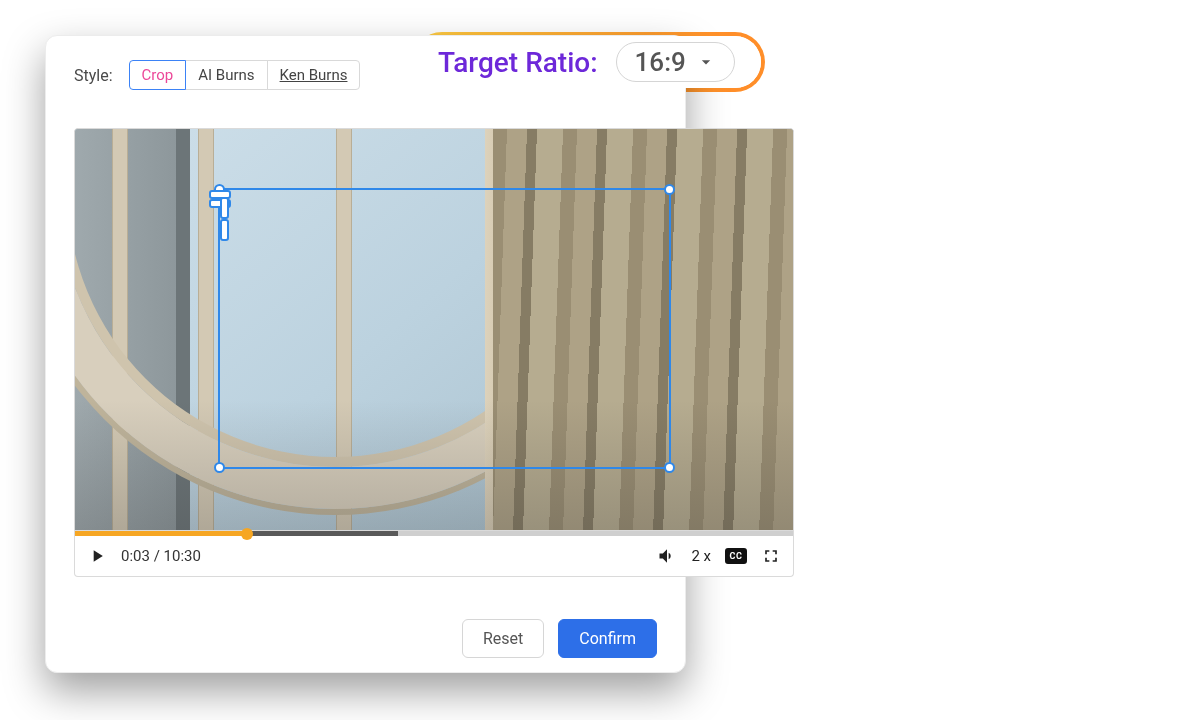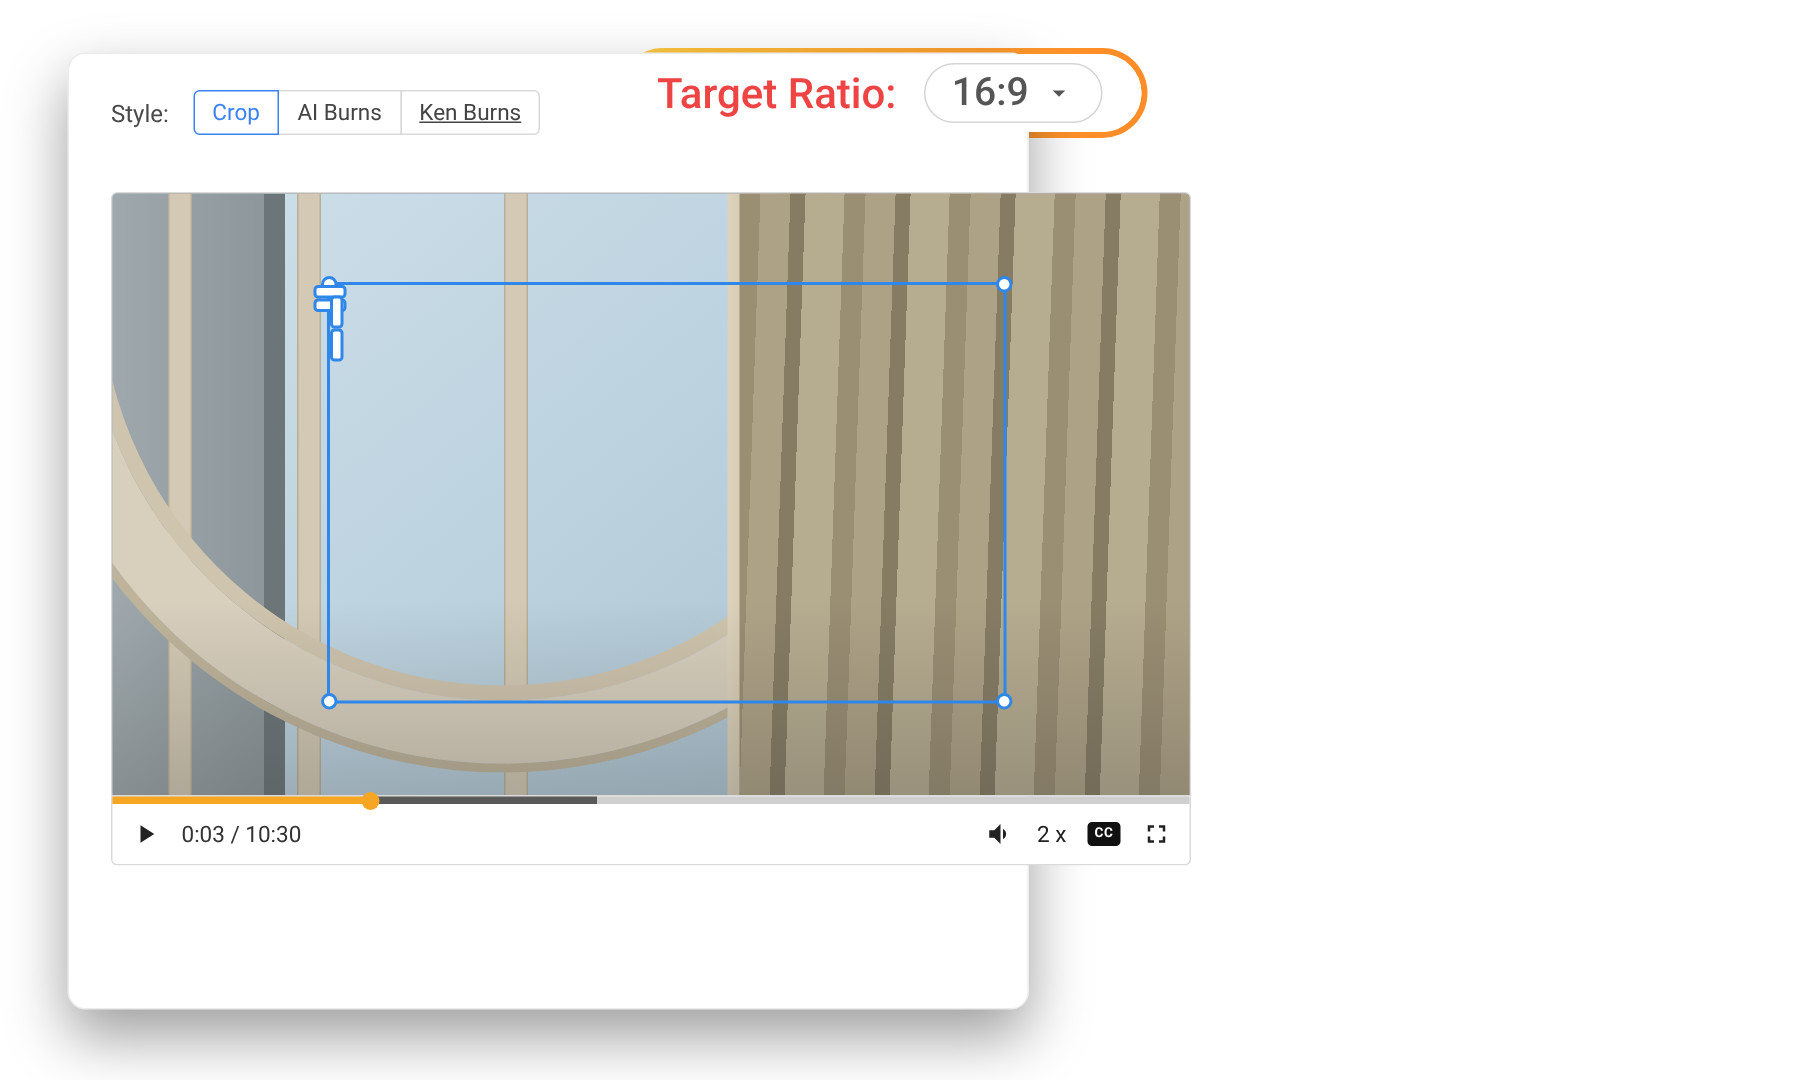--- a/index.html
+++ b/index.html
@@ -17,39 +17,39 @@
   .toprow{display:flex;align-items:center;gap:12px;}
   .style-label{color:#4a4a4a;font-size:16px;margin-right:4px;}
   .seg{display:flex;border-radius:6px;overflow:visible;}
   .seg button{
     background:#fff;border:1px solid #d9d9d9;padding:5px 12px;
     font-size:15px;color:#444;cursor:pointer;
   }
   .seg button+button{margin-left:-1px;}
   .seg button:first-child{border-radius:4px 0 0 4px;}
   .seg button:last-child{border-radius:0 4px 4px 0;text-decoration:underline;}
-  .seg button.active{border-color:#3b82f6;color:#3b82f6;position:relative;z-index:1;}
+  .seg button.active{border-color:#3b82f6;color:#ec4899;position:relative;z-index:1;}
 
   
   .ratio-pill{
     position:absolute;left:416px;top:36px;
     display:flex;align-items:center;gap:18px;
     padding:6px 26px 6px 22px;
     border-radius:40px;
     background:#fff;
   }
   .ratio-pill::before{
     content:"";position:absolute;inset:-4px;border-radius:44px;
     background:linear-gradient(90deg,#ffd24a 0%,#ffc13a 15%,#ff8e29 90%);
     z-index:-1;
   }
   .ratio-pill::after{
     content:"";position:absolute;inset:0;border-radius:40px;background:#fff;z-index:-1;
   }
-  .ratio-label{font-size:28px;font-weight:500;color:#ef4444;}
+  .ratio-label{font-size:28px;font-weight:500;color:#6d28d9;}
   .ratio-drop{
     display:flex;align-items:center;gap:10px;
     border:1px solid #d5d5d5;border-radius:22px;
     padding:4px 18px;font-size:26px;color:#555;font-weight:500;
     background:#fff;cursor:pointer;text-align:right;
   }
   .ratio-drop svg{width:20px;height:20px;}
 
   
   .stage{
@@ -195,20 +195,24 @@
         <span class="ccbox">CC</span>
       </span>
       <span class="iconbtn">
         <svg viewBox="0 0 24 24">
             <path d="M7 14H5v5h5v-2H7v-3zm-2-4h2V7h3V5H5v5zm12 7h-3v2h5v-5h-2v3zM14 5v2h3v3h2V5h-5z"></path>
           </svg>
       </span>
     </div>
   </div>
 
+  <div class="footer">
+    <button class="btn btn-ghost">Reset</button>
+    <button class="btn btn-primary">Confirm</button>
+  </div>
 </div>
 
 <div class="ratio-pill">
   <span class="ratio-label">Target Ratio:</span>
   <span class="ratio-drop">
     <span>16:9</span>
     <svg viewBox="0 0 24 24">
         <path fill="#555" d="M7 10l5 5 5-5z"></path>
       </svg>
   </span>

